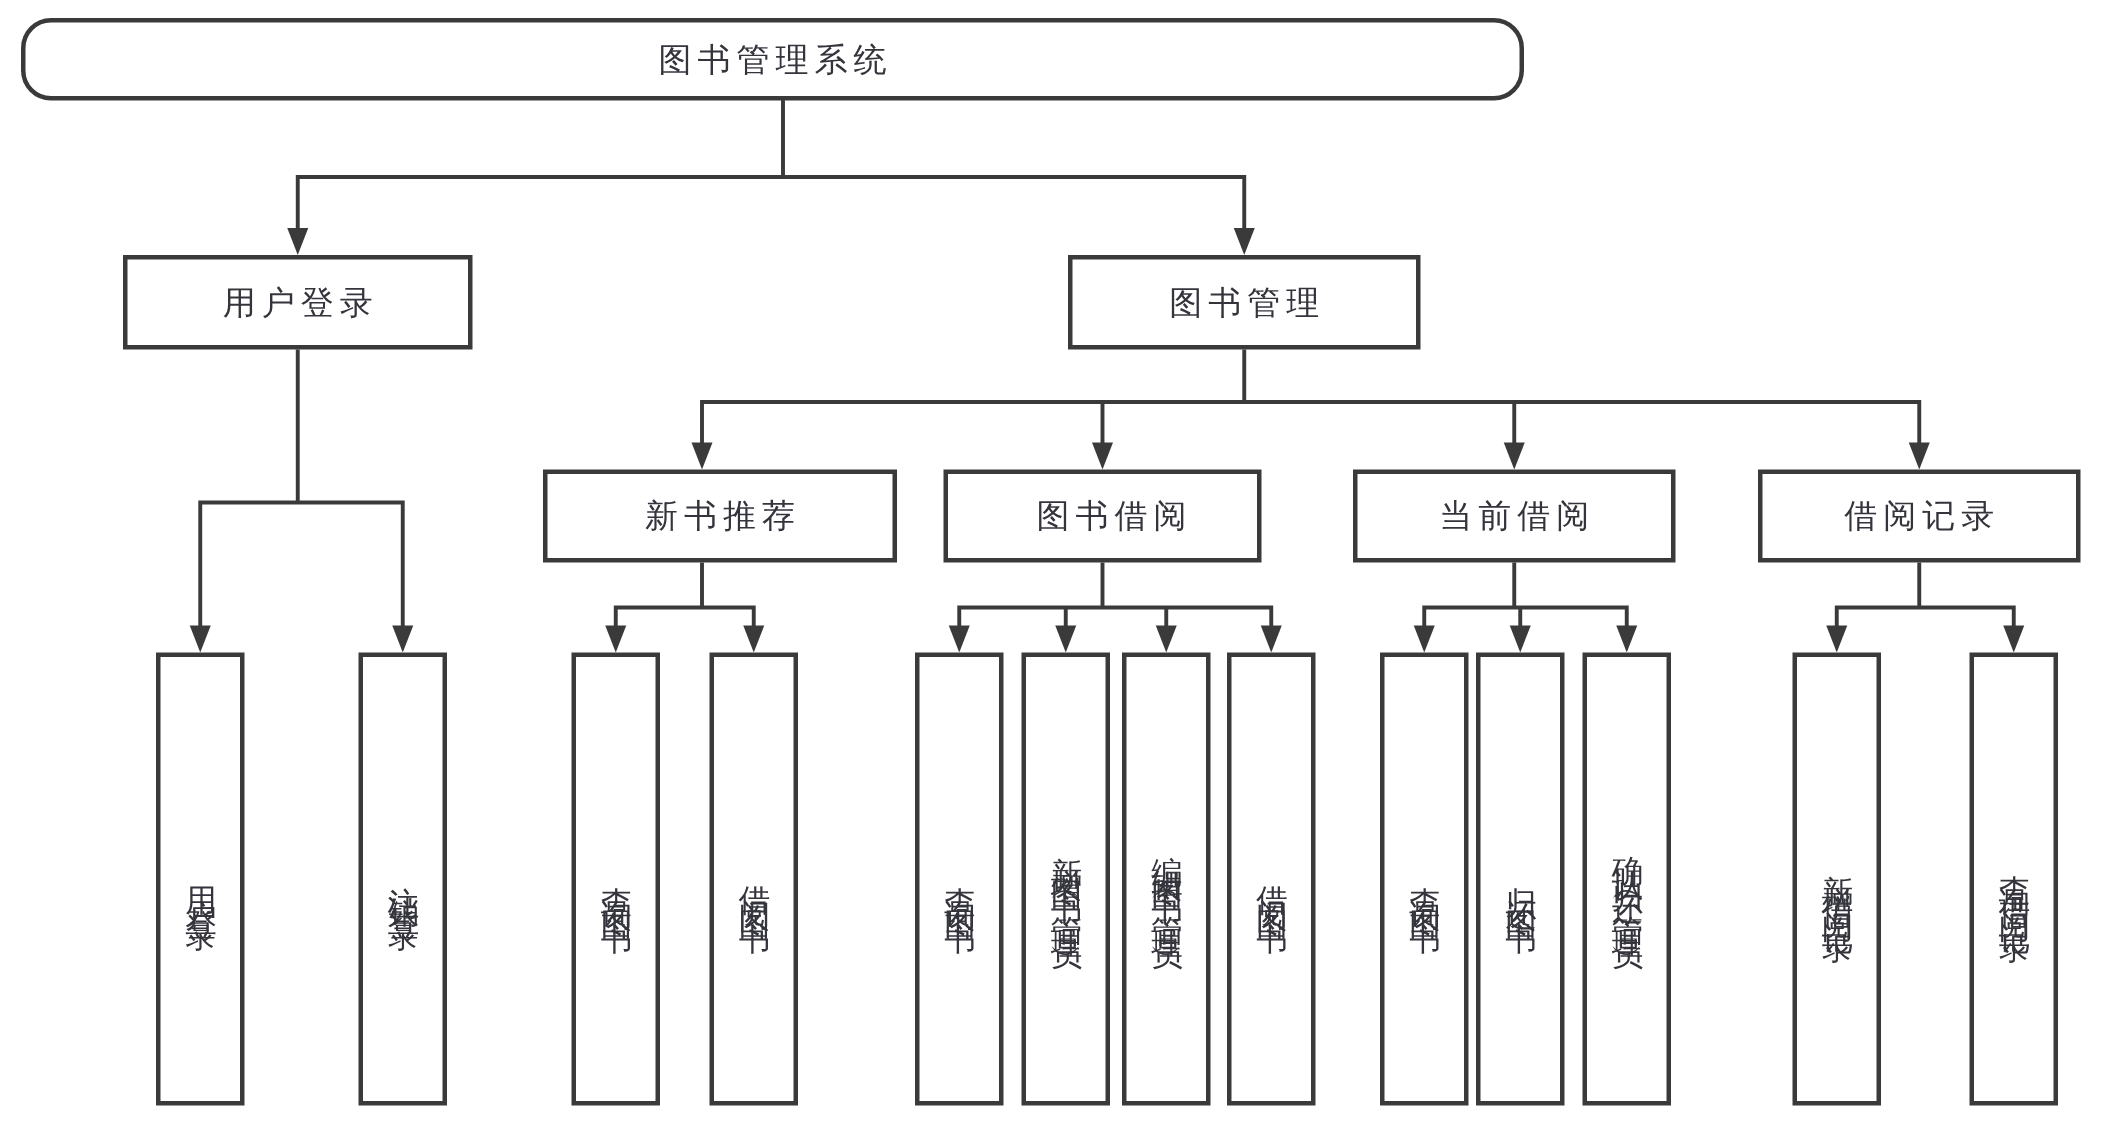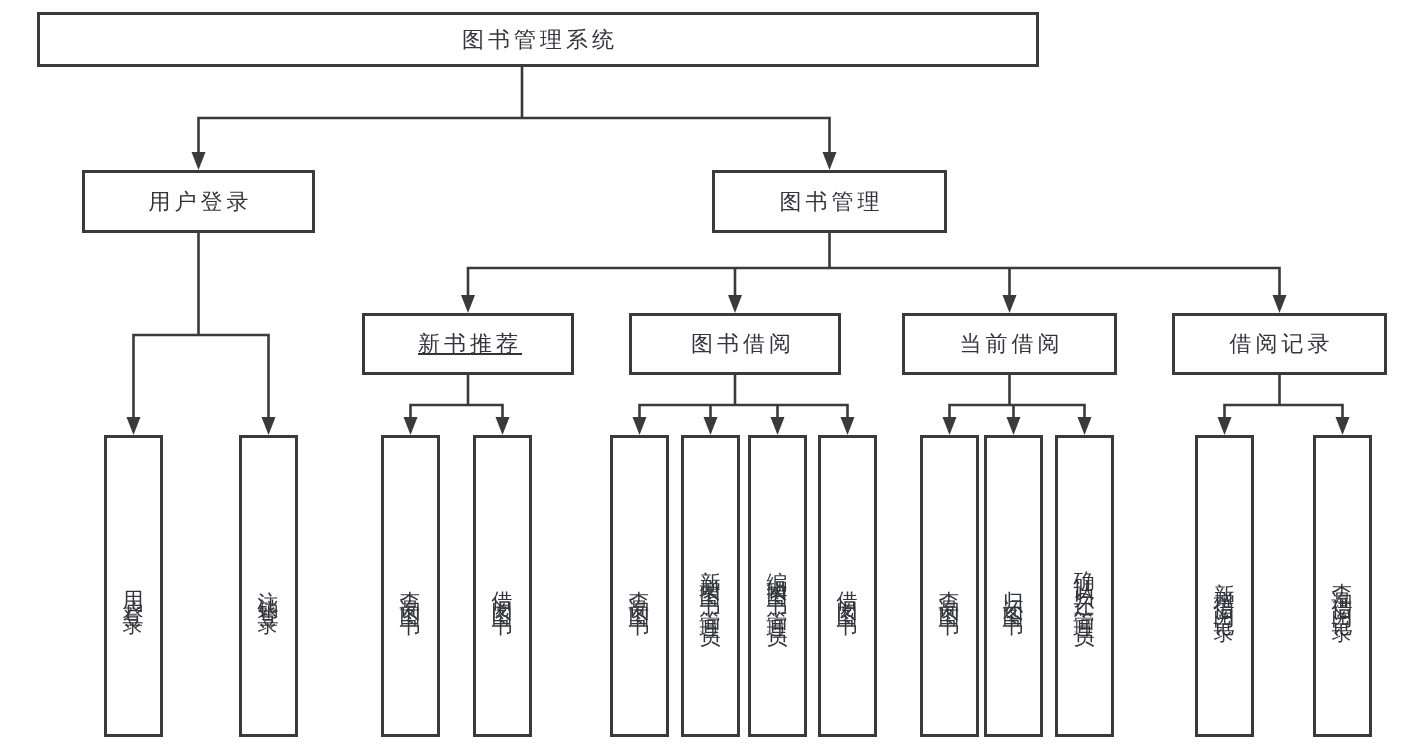--- a/index.html
+++ b/index.html
@@ -72,30 +72,30 @@
       <polygon points="632.5,417 646.5,417 639.5,435" fill="var(--line)"></polygon>
       <polygon points="703.5,417 717.5,417 710.5,435" fill="var(--line)"></polygon>
       <polygon points="770.5,417 784.5,417 777.5,435" fill="var(--line)"></polygon>
       <polygon points="840.5,417 854.5,417 847.5,435" fill="var(--line)"></polygon>
       <polygon points="942.5,417 956.5,417 949.5,435" fill="var(--line)"></polygon>
       <polygon points="1006.5,417 1020.5,417 1013.5,435" fill="var(--line)"></polygon>
       <polygon points="1077.5,417 1091.5,417 1084.5,435" fill="var(--line)"></polygon>
       <polygon points="1217.5,417 1231.5,417 1224.5,435" fill="var(--line)"></polygon>
       <polygon points="1335.5,417 1349.5,417 1342.5,435" fill="var(--line)"></polygon>
     </svg>
-<div class="node h" style="left: 37px; top: 12px; width: 1002px; height: 55px;">
+<div class="node h" style="left: 14px; top: 12px; width: 1002px; height: 55px; border-radius: 20px;">
       <span class="lbl">图书管理系统</span>
     </div>
     <div class="node h" style="left: 82px; top: 170px; width: 233px; height: 63px;">
       <span class="lbl">用户登录</span>
     </div>
     <div class="node h" style="left: 712px; top: 170px; width: 235px; height: 63px; justify-content: center;">
       <span class="lbl">图书管理</span>
     </div>
-    <div class="node h" style="left: 362px; top: 313px; width: 212px; height: 62px; text-decoration: underline;">
+    <div class="node h" style="left: 362px; top: 313px; width: 236px; height: 62px;">
       <span class="lbl">新书推荐</span>
     </div>
     <div class="node h" style="left: 629px; top: 313px; width: 212px; height: 62px; padding-left: 12px;">
       <span class="lbl">图书借阅</span>
     </div>
     <div class="node h" style="left: 902px; top: 313px; width: 215px; height: 62px;">
       <span class="lbl">当前借阅</span>
     </div>
     <div class="node h" style="left: 1172px; top: 313px; width: 215px; height: 62px;">
       <span class="lbl">借阅记录</span>

